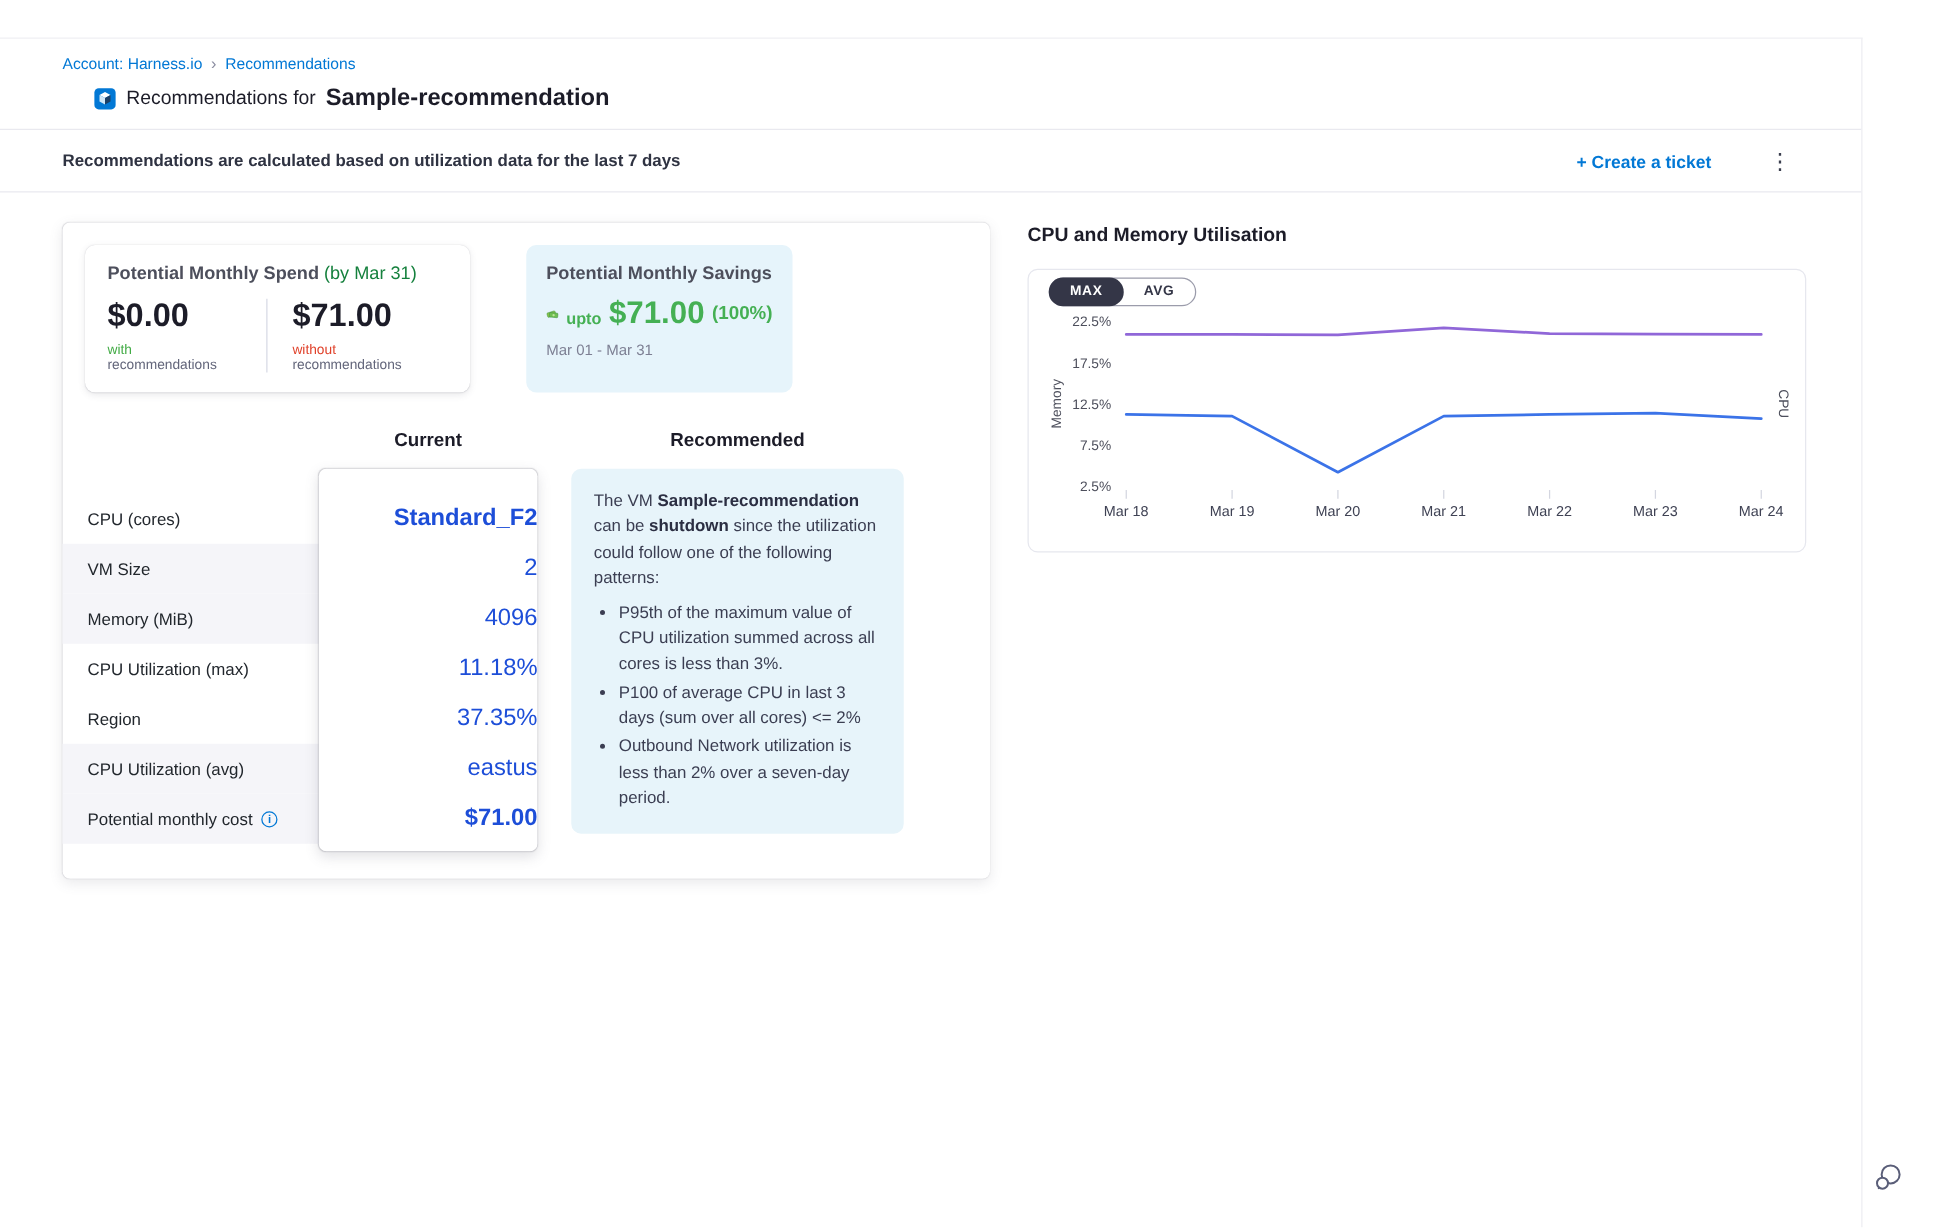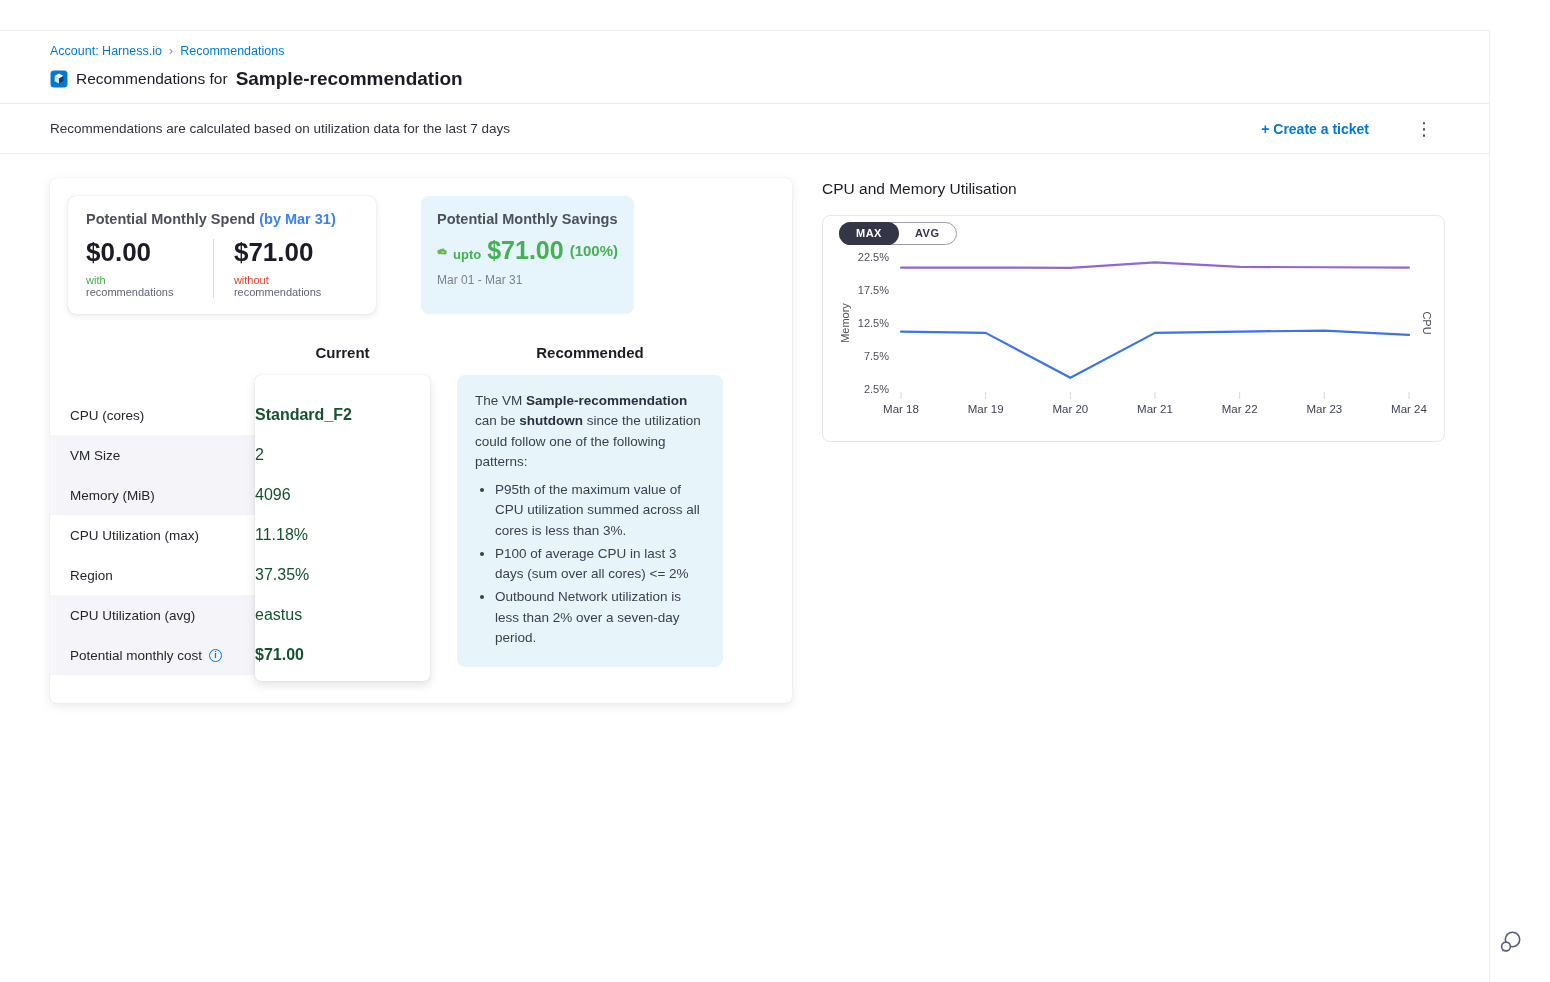--- a/index.html
+++ b/index.html
@@ -3,38 +3,38 @@
 <meta charset="utf-8">
 <style>
   * { margin:0; padding:0; box-sizing:border-box; }
   html,body { width:1550px; height:982px; background:#ffffff; font-family:"Liberation Sans", sans-serif; color:#1c1c28; }
   .app { position:relative; width:1490px; height:952px; margin-top:30px; border-top:1px solid #f0f0f4; border-right:1px solid #ededf2; }
 
   
   .breadcrumb { padding:12px 0 0 50px; font-size:12.5px; display:flex; align-items:center; gap:7px; }
   .breadcrumb a { color:#0278d5; text-decoration:none; cursor:pointer; }
   .crumb-sep { color:#8a8ca0; font-size:13px; }
-  .title-row { padding:10px 0 13px 50px; border-bottom:1px solid #e9e9ef; display:flex; align-items:center; gap:8px; }
+  .title-row { padding:10px 0 13px 75px; border-bottom:1px solid #e9e9ef; display:flex; align-items:center; gap:8px; }
   .title-prefix { font-size:15.5px; color:#1c1c28; }
   .title-name { font-size:19px; font-weight:bold; color:#1c1c28; }
 
   
   .toolbar { height:50px; display:flex; align-items:center; padding:0 56px 0 50px; border-bottom:1px solid #e9e9ef; }
-  .toolbar-note { flex:1; font-size:13.5px; font-weight:normal; color:#2f3342; }
+  .toolbar-note { flex:1; font-size:13.5px; font-weight:bold; color:#2f3342; }
   .create-ticket { font-size:14px; font-weight:bold; color:#0278d5; cursor:pointer; background:none; border:none; font-family:inherit; }
   .kebab { margin-left:46px; font-size:18px; color:#3a3e4e; cursor:pointer; line-height:1; letter-spacing:0; user-select:none; }
 
   
   .content { display:flex; padding:24px 0 0 50px; align-items:flex-start; }
   .left-card { width:742px; background:#fff; border-radius:6px; box-shadow:0 0 1px rgba(40,41,61,.18), 0 3px 10px rgba(96,97,112,.14); padding:18px 0 28px; }
   .cards-row { display:flex; padding-left:18px; }
 
   .spend-card { width:308px; border-radius:8px; background:#fff; box-shadow:0 0 1px rgba(40,41,61,.22), 0 2px 6px rgba(96,97,112,.14); padding:15px 18px 16px; }
   .sc-title { font-size:14.5px; font-weight:bold; color:#4d4f5c; }
-  .sc-title .light { font-weight:bold; color:#3b82f6;margin-top:16px; }
+  .sc-title .light { font-weight:normal; color:#15803d;margin-top:16px; }
   .sc-values { display:flex; margin-top:10px; }
   .sc-col .amount { font-size:26px; font-weight:bold; color:#1c1c28; }
   .sc-sub { margin-top:6px; font-size:11px; color:#62657a; }
   .sc-sub .with { color:#42ab45; }
   .sc-sub .without { color:#e0412a; }
   .sc-divider { width:1px; background:#d8dae5; margin:2px 20px 0 18px; }
 
   .savings-card { width:213px; margin-left:45px; background:#e6f4fb; border-radius:8px; padding:15px 16px; }
   .sv-title { font-size:14.5px; font-weight:bold; color:#4d4f5c; }
   .sv-row { display:flex; align-items:center; gap:6px; margin-top:9px; }
@@ -45,30 +45,30 @@
 
   
   .comp-headers { display:flex; margin-top:30px; font-weight:bold; font-size:15px; color:#1c1c28; }
   .h-spacer { width:205px; } .h-current { width:175px; text-align:center; } .h-gap { width:27px; } .h-rec { width:266px; text-align:center; }
   .comp-body { position:relative; margin-top:34px; display:flex; align-items:flex-start; }
   .table-rows { width:380px; }
   .t-row { height:40px; display:flex; align-items:center; padding-left:20px; font-size:13.5px; color:#22272d; }
   .t-row.striped { background:#f5f5f9; }
   .info-icon { display:inline-flex; align-items:center; justify-content:center; width:13px; height:13px; border:1px solid #0278d5; border-radius:50%; color:#0278d5; font-size:9px; font-weight:bold; margin-left:7px; cursor:pointer; }
   .value-card { position:absolute; left:205px; top:-20px; width:175px; height:306px; background:#fff; border-radius:6px; box-shadow:0 0 1px rgba(40,41,61,.22), 0 4px 10px rgba(96,97,112,.18); padding-top:20px; }
-  .v-cell { height:40px; line-height:40px; text-align:left; font-size:16px; color:#14532d; }
+  .v-cell { height:40px; line-height:40px; text-align:right; font-size:19px; color:#1d4ed8; }
   .v-cell.bold { font-weight:bold; }
   .recommend-box { margin-left:27px; margin-top:-20px; width:266px; background:#e7f4fa; border-radius:8px; padding:16px 18px; font-size:13.5px; color:#3b3e52; line-height:1.5; }
   .recommend-box b { color:#2b2e42; }
   .recommend-box ul { margin:8px 0 0; padding-left:20px; }
   .recommend-box li { margin-bottom:3px; }
 
   
   .chart-col { margin-left:30px; }
-  .chart-title { font-size:15.5px; font-weight:normal; color:#1c1c28; margin-top:2px; }
+  .chart-title { font-size:15.5px; font-weight:bold; color:#1c1c28; margin-top:2px; }
   .chart-card { margin-top:17px; width:623px; height:227px; border:1px solid #e6e7ee; border-radius:8px; background:#fff; padding:6px 16px 0; }
   .toggle { display:inline-flex; border:1px solid #9b9cab; border-radius:12px; background:#fff; height:23px; align-items:center; }
   .seg { padding:0 17px; font-size:11px; font-weight:bold; color:#343647; letter-spacing:.5px; line-height:21px; cursor:pointer; border-radius:12px; }
   .seg.active { background:#343647; color:#fff; margin:-1px; line-height:23px; }
   .chart-svg { display:block; margin-top:4px; overflow:visible; }
 
   
   .chat-fab { position:absolute; left:1498px; top:898px; width:26px; height:26px; cursor:pointer; }
 </style>
 </head>

